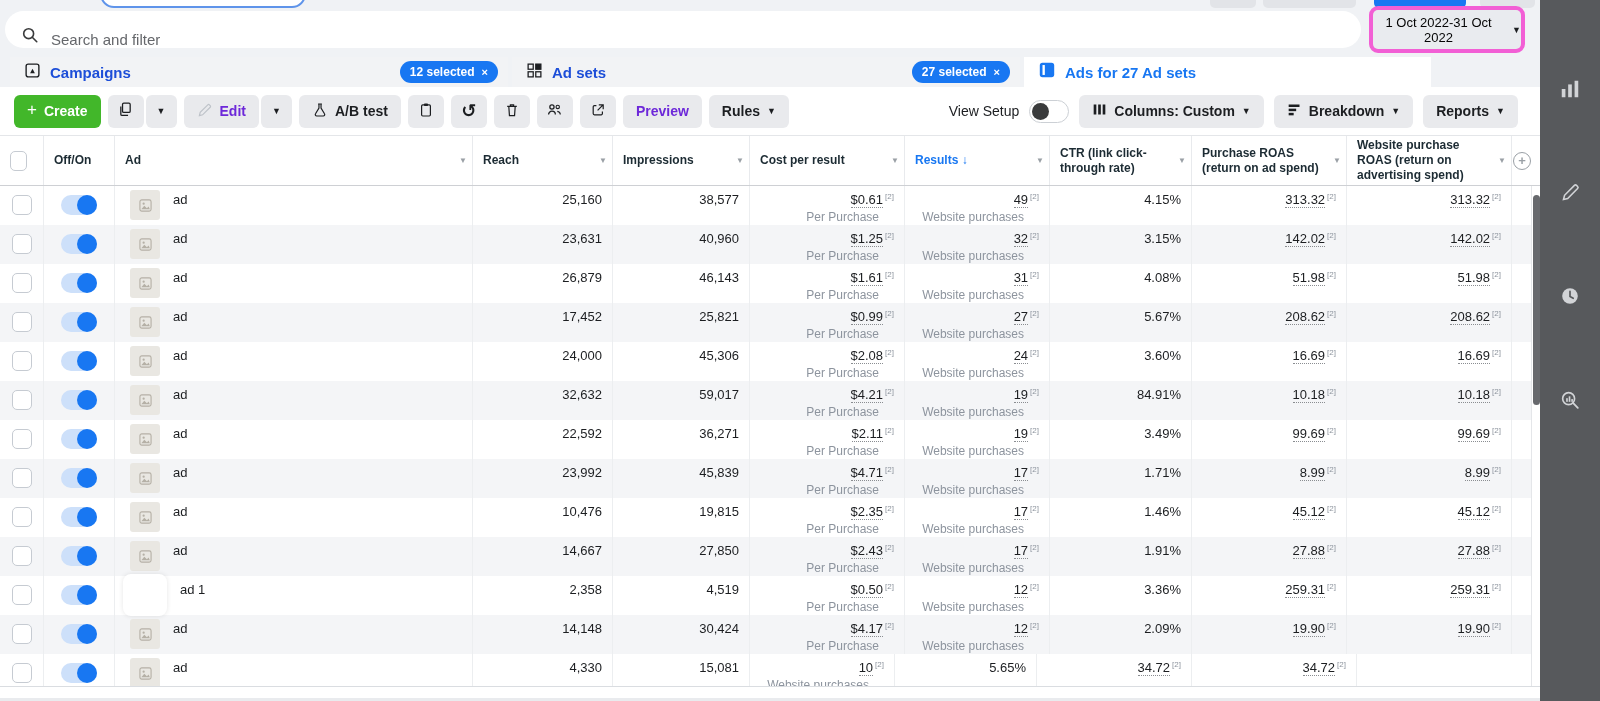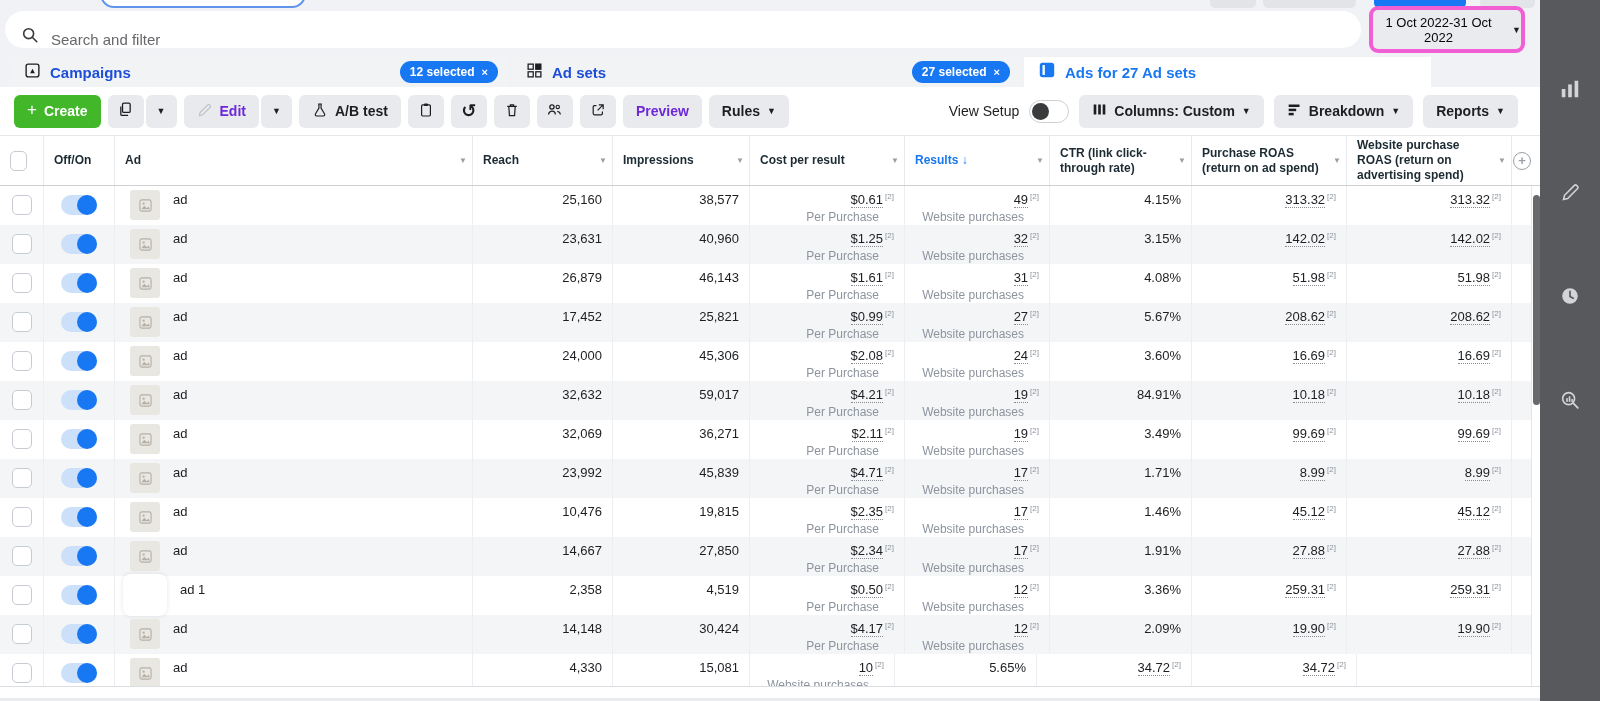--- a/index.html
+++ b/index.html
@@ -539,21 +539,21 @@
     <div class="td c-ad">
       <div class="thumb-ph">
         <svg viewBox="0 0 14 14" width="13" height="13">
               <rect x="1" y="1" width="12" height="12" rx="2" fill="none" stroke="#b5b0a6" stroke-width="1.2"></rect>
               <circle cx="5" cy="5" r="1.2" fill="#b5b0a6"></circle>
               <path d="M2.5 11l3.2-3.8 2.8 2.8 1.8-1.8 1.4 2.8z" fill="#b5b0a6"></path>
             </svg>
       </div>
       <span class="ad-name">ad</span>
     </div>
-    <div class="td c-reach num"><span>32,069</span></div>
+    <div class="td c-reach num"><span>22,592</span></div>
     <div class="td c-imp num"><span>36,271</span></div>
     <div class="td c-cost num">
       <div class="val"><span class="u">$2.11</span><sup class="ref">[2]</sup></div>
       <div class="sub">Per Purchase</div>
     </div>
     <div class="td c-res num">
       <div class="val"><span class="u">19</span><sup class="ref">[2]</sup></div>
       <div class="sub">Website purchases</div>
     </div>
     <div class="td c-ctr num"><span>3.49%</span></div>
@@ -644,21 +644,21 @@
               <rect x="1" y="1" width="12" height="12" rx="2" fill="none" stroke="#b5b0a6" stroke-width="1.2"></rect>
               <circle cx="5" cy="5" r="1.2" fill="#b5b0a6"></circle>
               <path d="M2.5 11l3.2-3.8 2.8 2.8 1.8-1.8 1.4 2.8z" fill="#b5b0a6"></path>
             </svg>
       </div>
       <span class="ad-name">ad</span>
     </div>
     <div class="td c-reach num"><span>14,667</span></div>
     <div class="td c-imp num"><span>27,850</span></div>
     <div class="td c-cost num">
-      <div class="val"><span class="u">$2.34</span><sup class="ref">[2]</sup></div>
+      <div class="val"><span class="u">$2.43</span><sup class="ref">[2]</sup></div>
       <div class="sub">Per Purchase</div>
     </div>
     <div class="td c-res num">
       <div class="val"><span class="u">17</span><sup class="ref">[2]</sup></div>
       <div class="sub">Website purchases</div>
     </div>
     <div class="td c-ctr num"><span>1.91%</span></div>
     <div class="td c-roas num"><span class="u">27.88</span><sup class="ref">[2]</sup></div>
     <div class="td c-wroas num"><span class="u">27.88</span><sup class="ref">[2]</sup></div>
     <div class="td c-add"></div>

